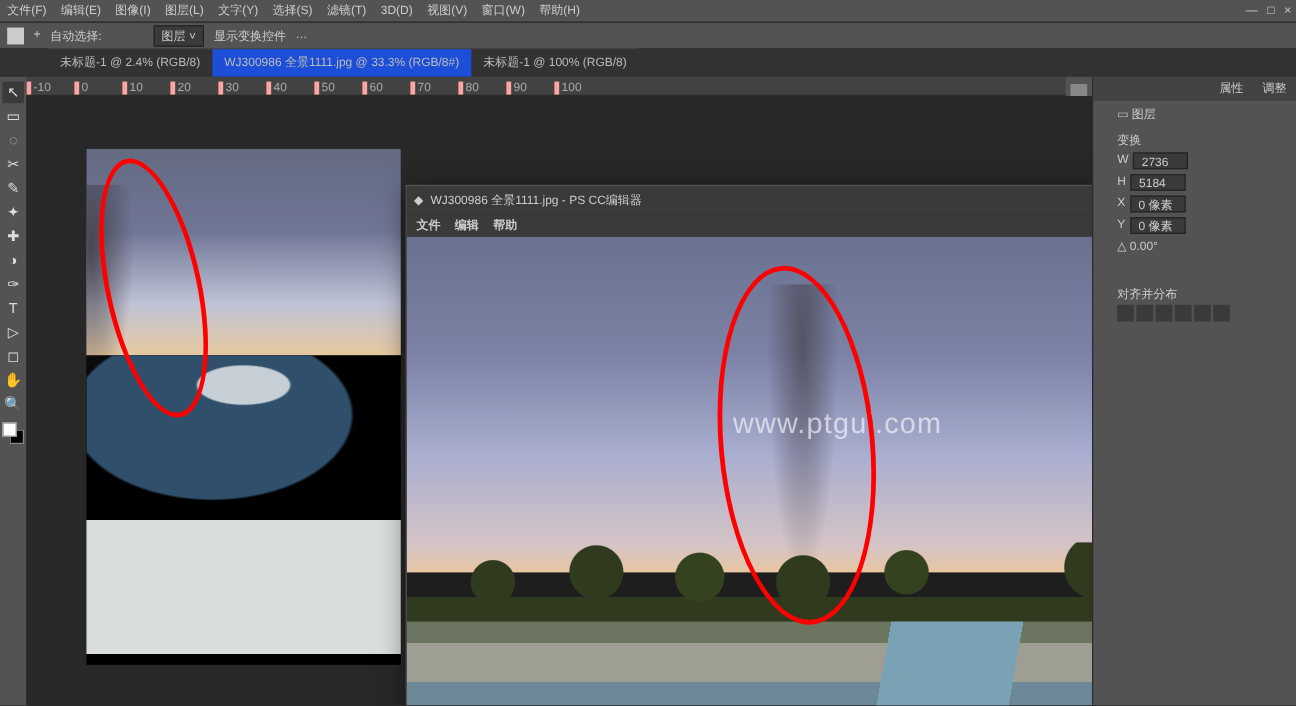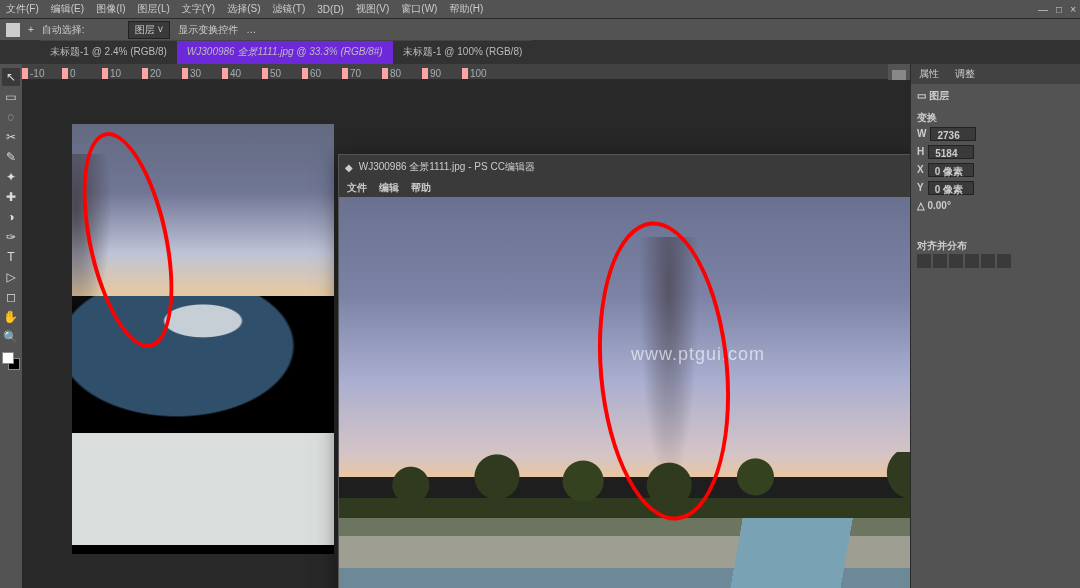--- a/index.html
+++ b/index.html
@@ -7,44 +7,44 @@
 
   .menubar { height: 18px; background: #535353; display: flex; align-items: center; padding: 0 6px; gap: 12px; color: #ccc; }
   .menubar span { font-size: 10px; cursor: default; }
 
   .optbar { height: 22px; background: #535353; display: flex; align-items: center; padding: 0 6px; gap: 8px; color: #ccc; border-top: 1px solid #2a2a2a; }
   .optbar .home { width: 14px; height: 14px; background: #ccc; }
   .optbar .sel { background: #3a3a3a; padding: 1px 6px; border: 1px solid #222; margin-left: 35px; }
 
   .tabbar { height: 24px; background: #323232; display: flex; align-items: stretch; padding-left: 40px; }
   .tabbar .tab { padding: 4px 10px; color: #bbb; font-size: 10px; border-top: 1px solid #444; background: #323232; }
-  .tabbar .tab.active { background: #6d28d9; font-style: italic; }
+  .tabbar .tab.active { background: #1d4ed8; }
 
   .workspace { position: relative; width: 1080px; height: calc(588px - 64px); }
 
   
   .toolbar { position: absolute; left: 0; top: 0; width: 22px; background: #535353; height: 100%; display: flex; flex-direction: column; align-items: center; padding-top: 4px; gap: 2px; }
   .tool { width: 18px; height: 18px; display: flex; align-items: center; justify-content: center; color: #ddd; font-size: 12px; cursor: pointer; }
   .tool.active { background: #3a3a3a; }
   .swatch { position: relative; width: 18px; height: 18px; margin-top: 4px; }
   .swatch .fg { position: absolute; width: 12px; height: 12px; background: #fff; border: 1px solid #888; left: 0; top: 0; }
   .swatch .bg { position: absolute; width: 12px; height: 12px; background: #000; border: 1px solid #888; right: 0; bottom: 0; }
 
   
   .ruler { position: absolute; left: 22px; top: 0; right: 170px; height: 16px; background: #424242; color: #aaa; font-size: 8px; display: flex; align-items: flex-end; overflow: hidden; border-bottom: 1px solid #2a2a2a;}
-  .ruler span { flex: 0 0 40px; border-left: 6px solid #fca5a5; padding-left: 2px; }
+  .ruler span { flex: 0 0 40px; border-left: 4px solid #fca5a5; padding-left: 2px; }
 
   
   .canvas-area { position: absolute; left: 22px; top: 16px; right: 170px; bottom: 0; background: #282828; overflow: hidden; }
 
   
   .rightcol { position: absolute; right: 0; top: 0; width: 170px; height: 100%; background: #535353; border-left: 1px solid #2a2a2a; display:flex; flex-direction:column; }
-  .rightcol .ptabs { display:flex; height:20px; background:#424242; color:#ccc; }
+  .rightcol .ptabs { display:flex; height:20px; background:#424242; color:#ccc;justify-content:flex-end; }
   .rightcol .ptabs span { padding:3px 8px; font-size:10px; }
-  .rightcol .pbody { padding:4px 6px; color:#ccc; font-size:9px; line-height:1.6;font-weight:bold; }
+  .rightcol .pbody { padding:4px 20px; color:#ccc; font-size:9px; line-height:1.6; }
   .rightcol .row { display:flex; align-items:center; gap:4px; margin-bottom:2px;}
   .rightcol .field { background:#3a3a3a; padding:0 6px; border:1px solid #222; flex:0 0 46px; height:14px;}
   .aligns { display:flex; gap:2px; margin-bottom:4px;}
   .aligns div { width:14px; height:14px; background:#3a3a3a; }
   .collapsed { position:absolute; right:170px; top:0; width:22px; height:160px; background:#535353; display:flex; flex-direction:column; align-items:center; padding-top:6px; gap:20px;}
   .collapsed .picon { width:14px; height:14px; background:#888; }
 
   
   .doc1 { position: absolute; left: 50px; top: 44px; width: 262px; height: 430px; background:#000;}
   .doc1 .imgsky { position:absolute; inset:0 0 60% 0; background:linear-gradient(180deg,#636a80 0%, #707696 40%, #bfc3d6 75%, #e7c9a0 100%); }
@@ -61,21 +61,21 @@
 
   
   .float { position:absolute; left:316px; top:74px; width:720px; height:456px; background:#1e1e1e; border:1px solid #555; box-shadow:0 4px 20px rgba(0,0,0,0.5); }
   .float .titlebar { height:24px; background:#3a3a3a; display:flex; align-items:center; color:#ccc; padding:0 6px; gap:6px;}
   .float .submenu { height:18px; background:#3a3a3a; display:flex; align-items:center; gap:12px; padding:0 8px; color:#ccc;font-weight:bold;}
   .float .img { position:relative; height:calc(100% - 42px); overflow:hidden;}
   .sky2 { position:absolute; inset:0 0 32% 0;
     background:linear-gradient(180deg,#6a7190 0%, #7b82a5 35%, #a9aed0 65%, #d5c4c6 92%, #e8c6a2 100%); }
   .seam { position:absolute; left:300px; top:40px; width:60px; height:250px;
     background:radial-gradient(ellipse at 50% 20%, rgba(70,65,75,0.7), transparent 70%);}
-  .wm { position:absolute; left:50%; top:38%; transform:translate(-50%,-50%); color:rgba(255,255,255,0.6); font-size:18px; letter-spacing:1px;}
+  .wm { position:absolute; left:50%; top:38%; transform:translate(-50%,-50%); color:rgba(255,255,255,0.6); font-size:24px; letter-spacing:1px;}
   .trees { position:absolute; left:0; right:0; top:62%; height:20%;
     background:
       radial-gradient(circle at 10% 40%, #2f3a1f 0 18px, transparent 19px),
       radial-gradient(circle at 22% 30%, #2f3a1f 0 22px, transparent 23px),
       radial-gradient(circle at 34% 35%, #35421f 0 20px, transparent 21px),
       radial-gradient(circle at 46% 40%, #2f3a1f 0 22px, transparent 23px),
       radial-gradient(circle at 58% 30%, #35421f 0 18px, transparent 19px),
       radial-gradient(circle at 80% 25%, #2f3a1f 0 26px, transparent 27px),
       linear-gradient(180deg, transparent 0 55%, #2f3a1f 55% 100%);
   }

